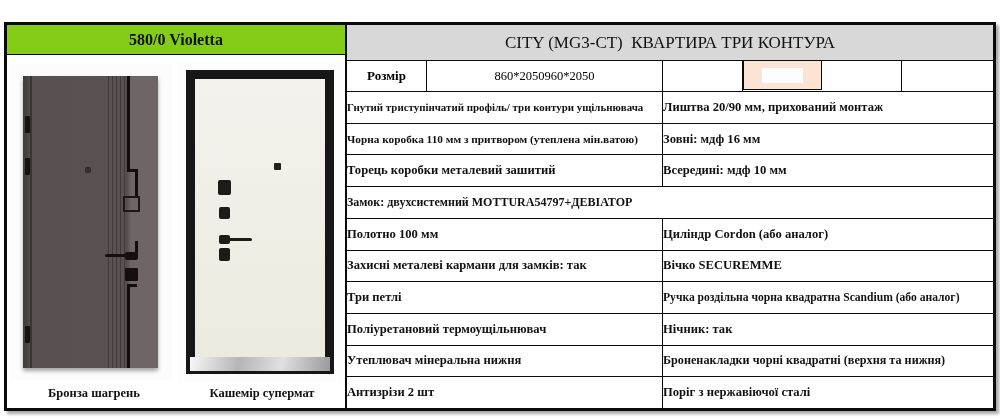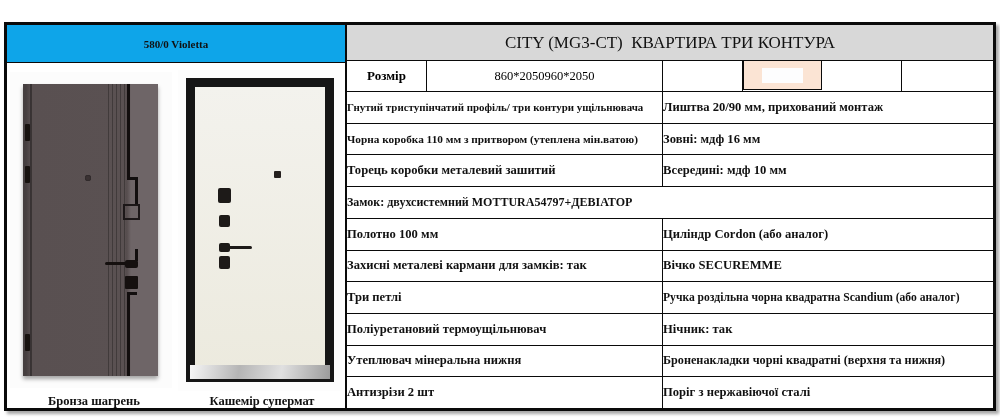--- a/index.html
+++ b/index.html
@@ -5,23 +5,23 @@
   * { margin:0; padding:0; box-sizing:border-box; }
   html,body { width:1000px; height:419px; background:#ffffff; overflow:hidden;
               font-family:"Liberation Serif", serif; }
 
   .sheet { position:absolute; left:4px; top:22px; width:992px; height:389px;
            border:3px solid #0a0a0a; background:#ffffff; display:flex;
            box-shadow:3px 3px 3px rgba(0,0,0,0.35); }
 
   
   .left-panel { width:340px; border-right:2px solid #0a0a0a; display:flex; flex-direction:column; }
-  .left-header { height:38px; background:#0ea5e9; border-bottom:1.5px solid #0a0a0a;
+  .left-header { height:30px; background:#84cc16; border-bottom:1.5px solid #0a0a0a;
                  display:flex; align-items:center; justify-content:center;
-                 font-weight:bold; font-size:11px; color:#111; }
+                 font-weight:bold; font-size:16px; color:#111; }
   .left-body { position:relative; flex:1; background:#ffffff;padding-left:33px; }
 
   
   .photo1 { position:absolute; left:3px; top:9px; width:162px; height:316px; background:#fcfcfc; }
   .door1 { position:absolute; left:13px; top:12px; width:135px; height:292px;
            background:linear-gradient(90deg,#463f40 0px,#463f40 3px,#595051 8px,#5a5152 75%,#564d4e 77%,#6e6567 80%,#6e6567 100%);
            box-shadow:0 3px 4px rgba(0,0,0,0.35); }
   .door1-edge { position:absolute; left:7px; top:0; width:1.5px; height:100%; background:rgba(0,0,0,0.35); }
   .door1-grooves { position:absolute; left:82px; top:0; width:22px; height:100%;
            background:repeating-linear-gradient(90deg, rgba(0,0,0,0) 0 3px, rgba(0,0,0,0.28) 3px 4px); }

